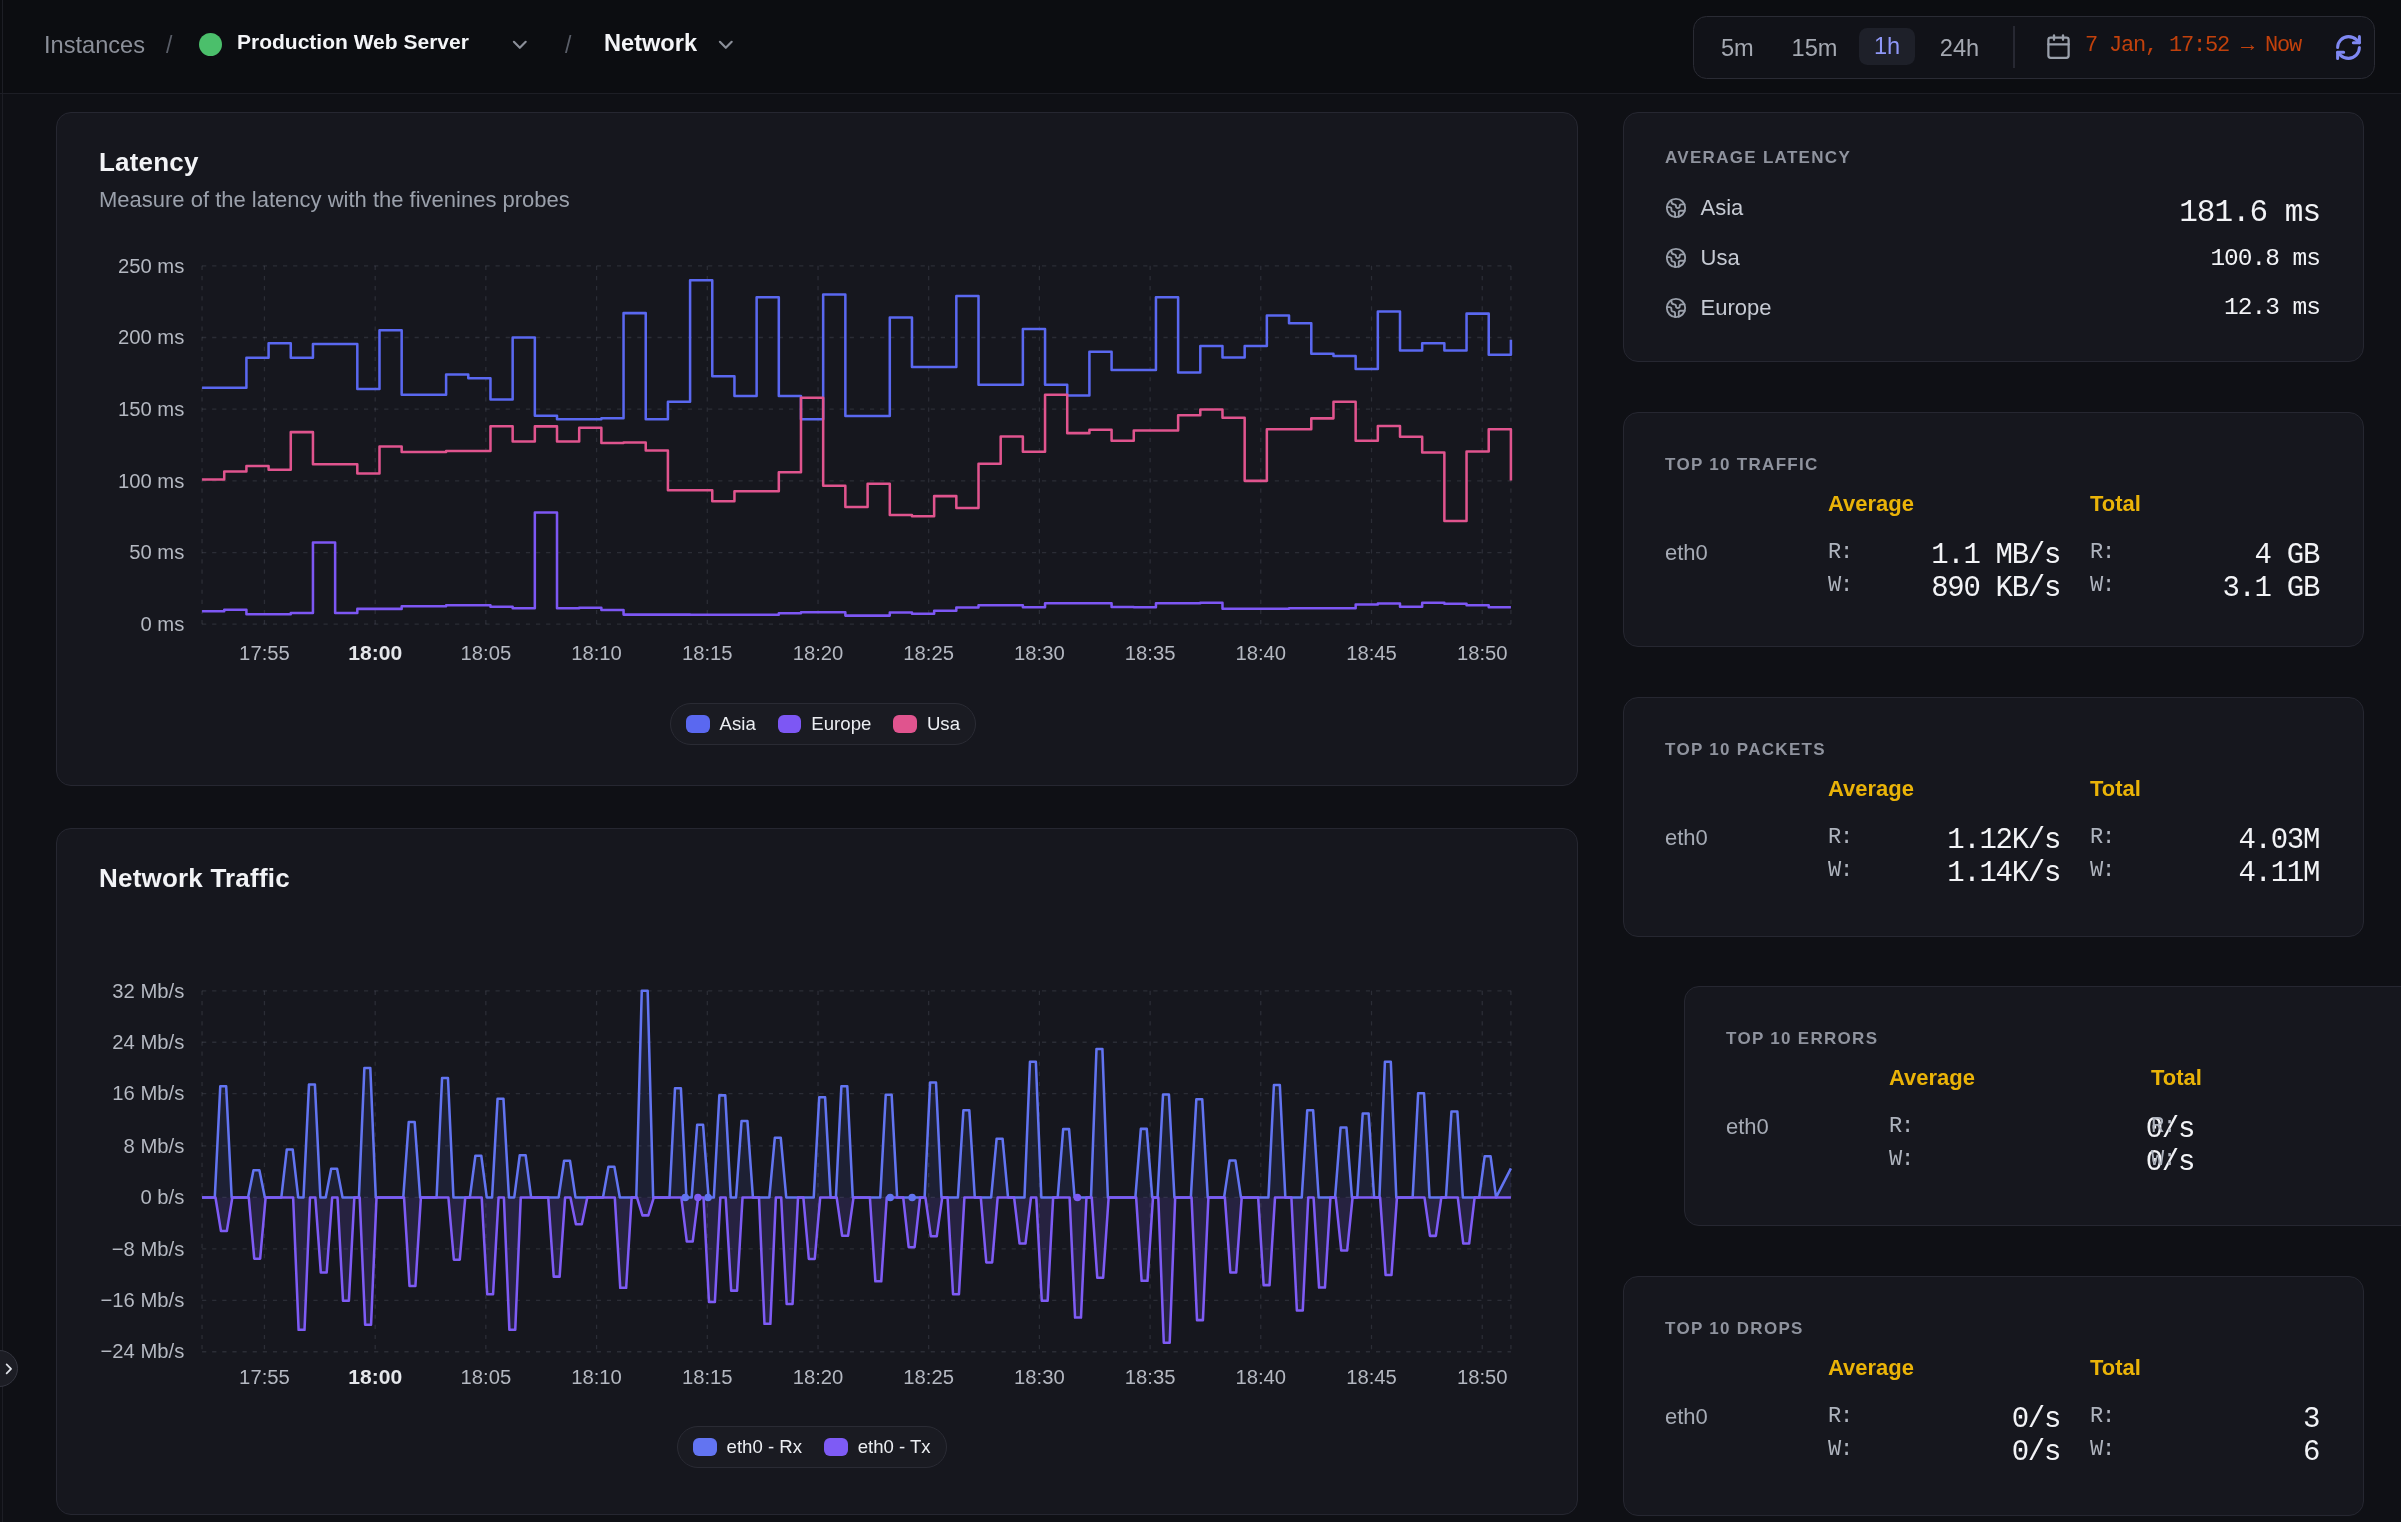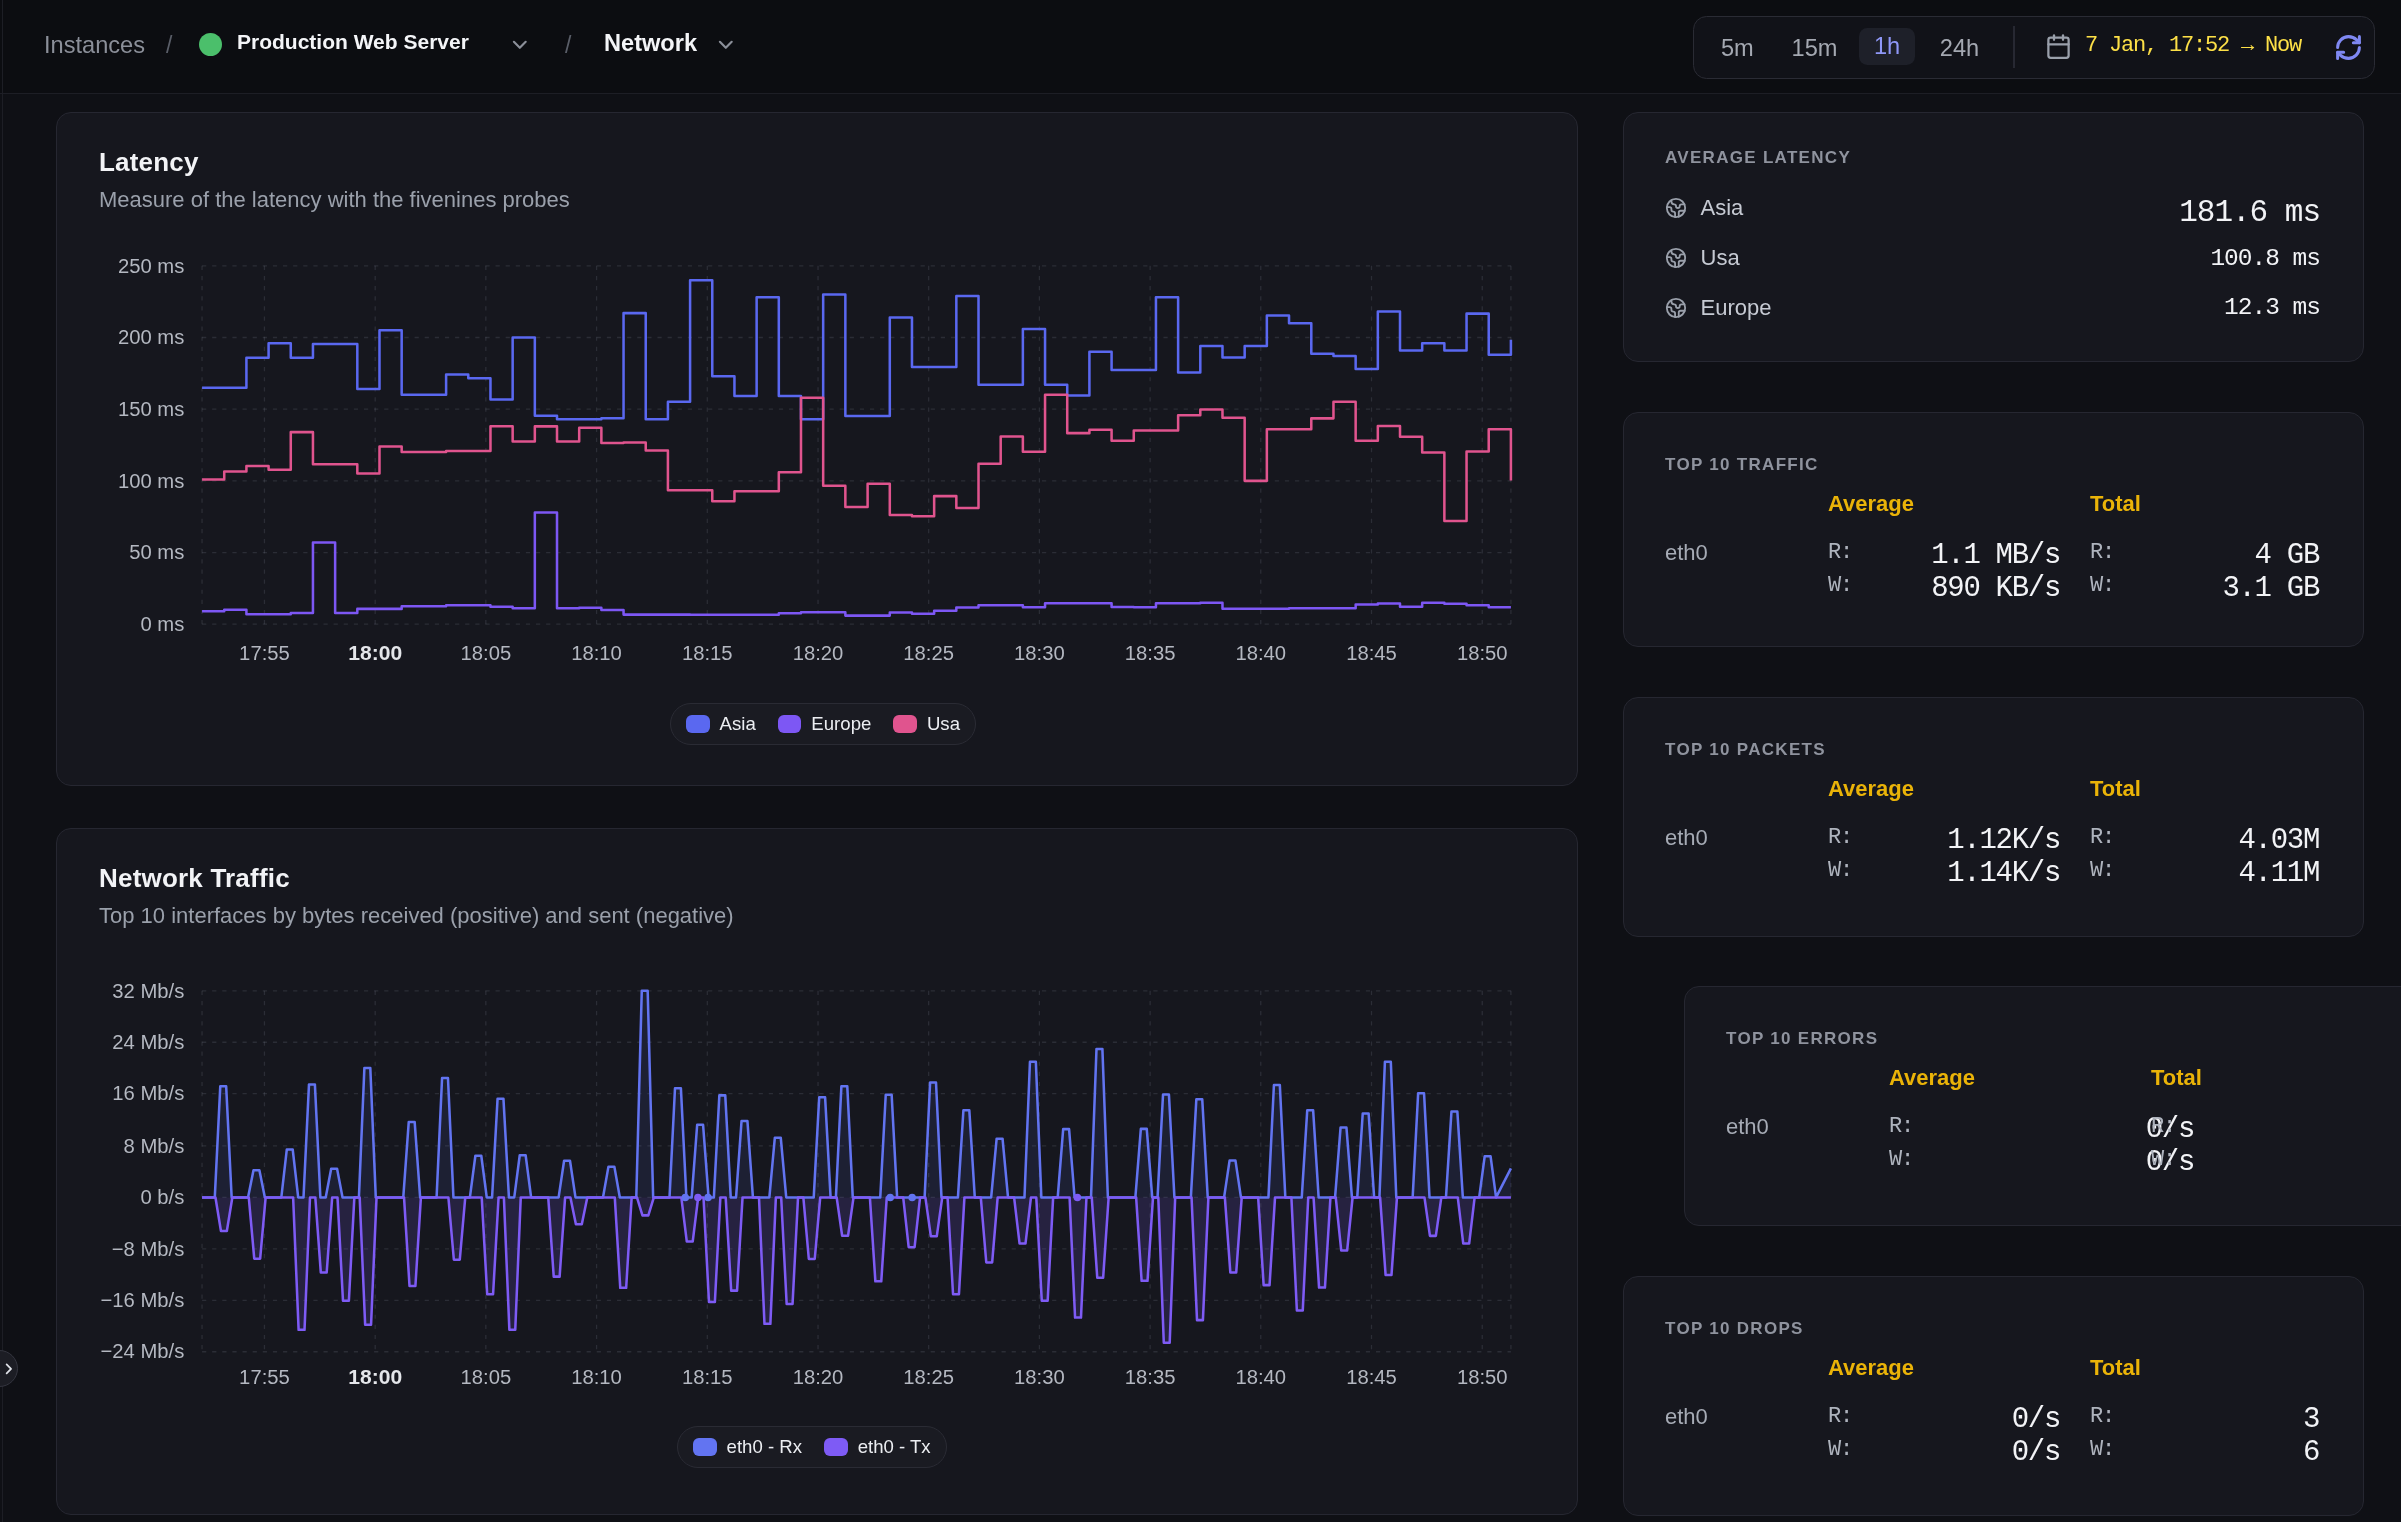--- a/index.html
+++ b/index.html
@@ -42,21 +42,21 @@
 <div style="position:absolute;left:1791px;top:35px;width:47px;text-align:center;font-size:23.6px;color:#a4a8b1;">15m</div>
 <div style="position:absolute;left:1859px;top:28px;width:56px;height:37px;background:#1e2029;border-radius:8.4px;text-align:center;line-height:37px;font-size:23.6px;color:#8f97f6;">1h</div>
 <div style="position:absolute;left:1936px;top:35px;width:47px;text-align:center;font-size:23.6px;color:#a4a8b1;">24h</div>
 <div style="position:absolute;left:2013px;top:26px;width:1.7px;height:42px;background:#272832;"></div>
 <div style="position:absolute;left:2045px;top:33px;"><svg width="27" height="27" viewBox="0 0 24 24" fill="none" stroke="#9aa0ab" stroke-width="2" stroke-linecap="round" stroke-linejoin="round">
       <path d="M8 2v4"></path>
       <path d="M16 2v4"></path>
       <rect width="18" height="18" x="3" y="4" rx="2"></rect>
       <path d="M3 10h18"></path>
     </svg></div>
-<div class="mono" style="position:absolute;left:2085px;top:33px;font-size:22px;letter-spacing:-1.2px;color:#fde047;white-space:nowrap;">7 Jan, 17:52 → Now</div>
+<div class="mono" style="position:absolute;left:2085px;top:33px;font-size:22px;letter-spacing:-1.2px;color:#c2410c;white-space:nowrap;">7 Jan, 17:52 → Now</div>
 <div style="position:absolute;left:2334px;top:33px;"><svg width="29" height="29" viewBox="0 0 24 24" fill="none" stroke="#7f88f2" stroke-width="2.5" stroke-linecap="round" stroke-linejoin="round">
       <path d="M3 12a9 9 0 0 1 9-9 9.75 9.75 0 0 1 6.74 2.74L21 8"></path>
       <path d="M21 3v5h-5"></path>
       <path d="M21 12a9 9 0 0 1-9 9 9.75 9.75 0 0 1-6.74-2.74L3 16"></path>
       <path d="M3 21v-5h5"></path>
     </svg></div>
 
 <div class="card" style="left:56px;top:112px;width:1522px;height:674px;">
   <div class="ct">Latency</div>
   <div class="cs" style="top:74px;">Measure of the latency with the fivenines probes</div>
@@ -105,21 +105,20 @@
   </svg>
   <div class="legend" style="left:613px;top:590px;">
     <div class="it"><span class="sw" style="background:#5a68f0"></span>Asia</div>
     <div class="it"><span class="sw" style="background:#7d57f4"></span>Europe</div>
     <div class="it"><span class="sw" style="background:#e0548e"></span>Usa</div>
   </div>
 </div>
 
 <div class="card" style="left:56px;top:828px;width:1522px;height:687px;">
   <div class="ct">Network Traffic</div>
-  <div class="cs" style="top:74px;">Top 10 interfaces by bytes received (positive) and sent (negative)</div>
   <svg style="position:absolute;left:0;top:127px;" width="1518" height="439" viewBox="0 0 1800 520">
     <line x1="172" y1="41" x2="1724" y2="41" stroke="rgba(168,174,192,0.15)" stroke-width="1.5" stroke-dasharray="5 7"></line>
       <line x1="172" y1="102" x2="1724" y2="102" stroke="rgba(168,174,192,0.15)" stroke-width="1.5" stroke-dasharray="5 7"></line>
       <line x1="172" y1="163" x2="1724" y2="163" stroke="rgba(168,174,192,0.15)" stroke-width="1.5" stroke-dasharray="5 7"></line>
       <line x1="172" y1="225" x2="1724" y2="225" stroke="rgba(168,174,192,0.15)" stroke-width="1.5" stroke-dasharray="5 7"></line>
       <line x1="172" y1="286" x2="1724" y2="286" stroke="rgba(168,174,192,0.15)" stroke-width="1.5" stroke-dasharray="5 7"></line>
       <line x1="172" y1="347" x2="1724" y2="347" stroke="rgba(168,174,192,0.15)" stroke-width="1.5" stroke-dasharray="5 7"></line>
       <line x1="172" y1="408" x2="1724" y2="408" stroke="rgba(168,174,192,0.15)" stroke-width="1.5" stroke-dasharray="5 7"></line>
       <line x1="172" y1="469" x2="1724" y2="469" stroke="rgba(168,174,192,0.15)" stroke-width="1.5" stroke-dasharray="5 7"></line>
       <line x1="172.0" y1="41" x2="172.0" y2="469" stroke="rgba(168,174,192,0.15)" stroke-width="1.5" stroke-dasharray="5 7"></line>

